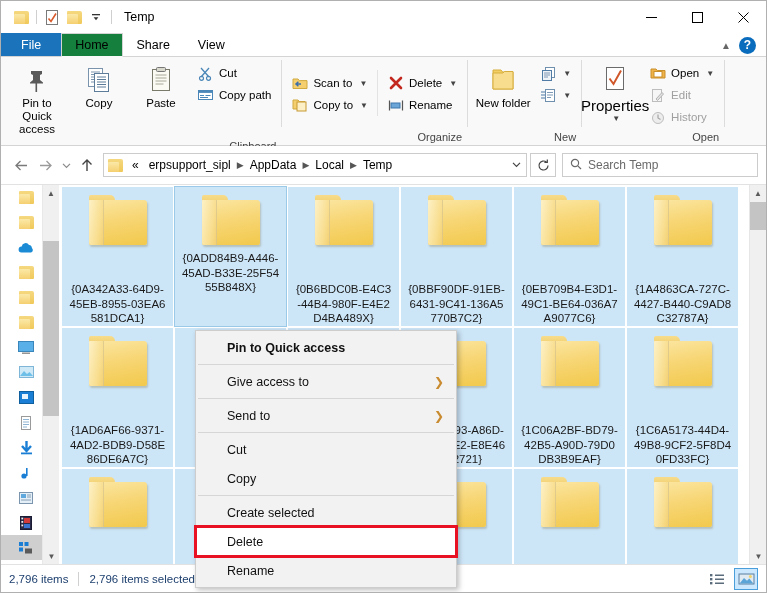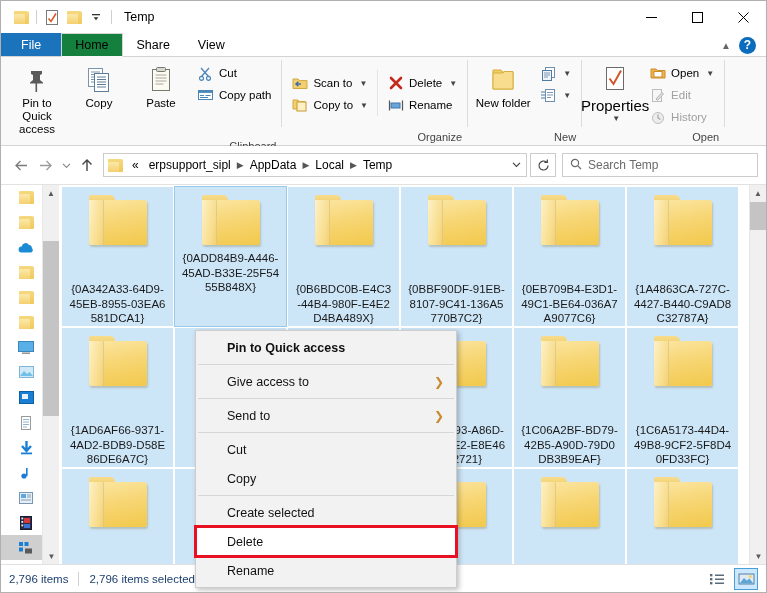--- a/index.html
+++ b/index.html
@@ -737,21 +737,21 @@
           </div>
           <div class="fname">{0B6BDC0B-E4C3-44B4-980F-E4E2D4BA489X}</div>
         </div>
 
         <div class="fitem sel">
           <div class="folder-big">
             <div class="tab-top"></div>
               <div class="body"></div>
               <div class="flap"></div>
           </div>
-          <div class="fname">{0BBF90DF-91EB-8107-9C41-136A5770B7C2}</div>
+          <div class="fname">{0BBF90DF-91EB-6431-9C41-136A5770B7C2}</div>
         </div>
 
         <div class="fitem sel">
           <div class="folder-big">
             <div class="tab-top"></div>
               <div class="body"></div>
               <div class="flap"></div>
           </div>
           <div class="fname">{0EB709B4-E3D1-49C1-BE64-036A7A9077C6}</div>
         </div>

